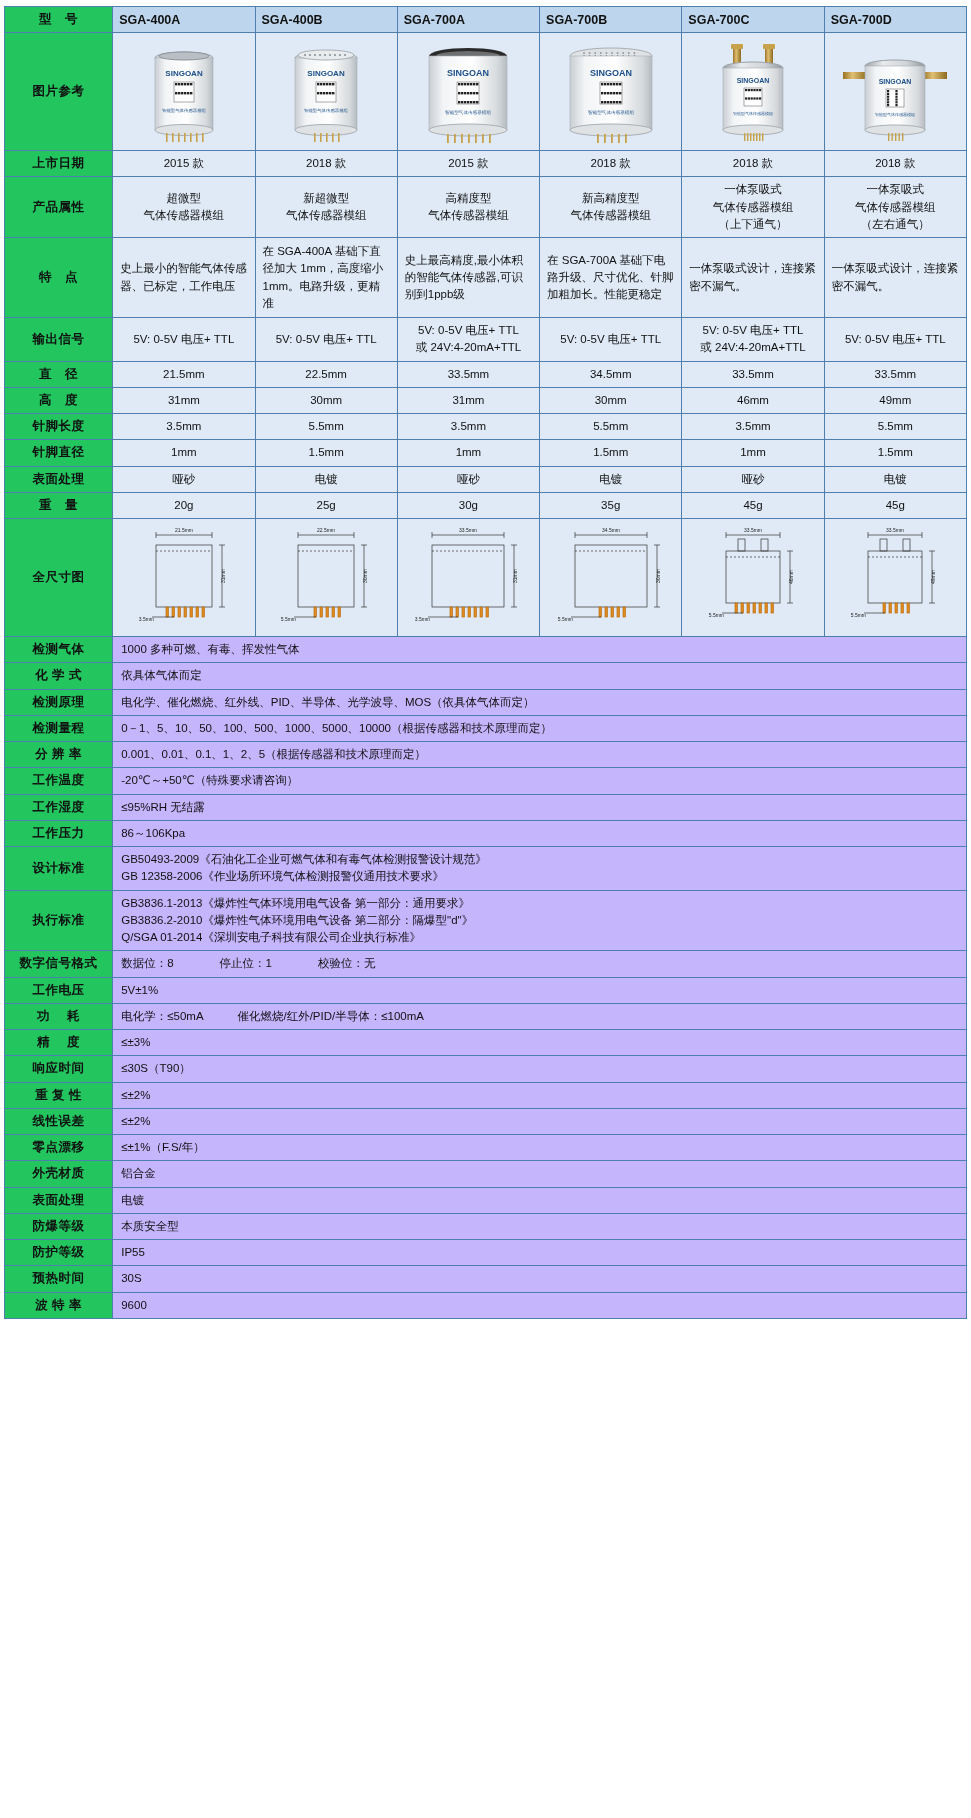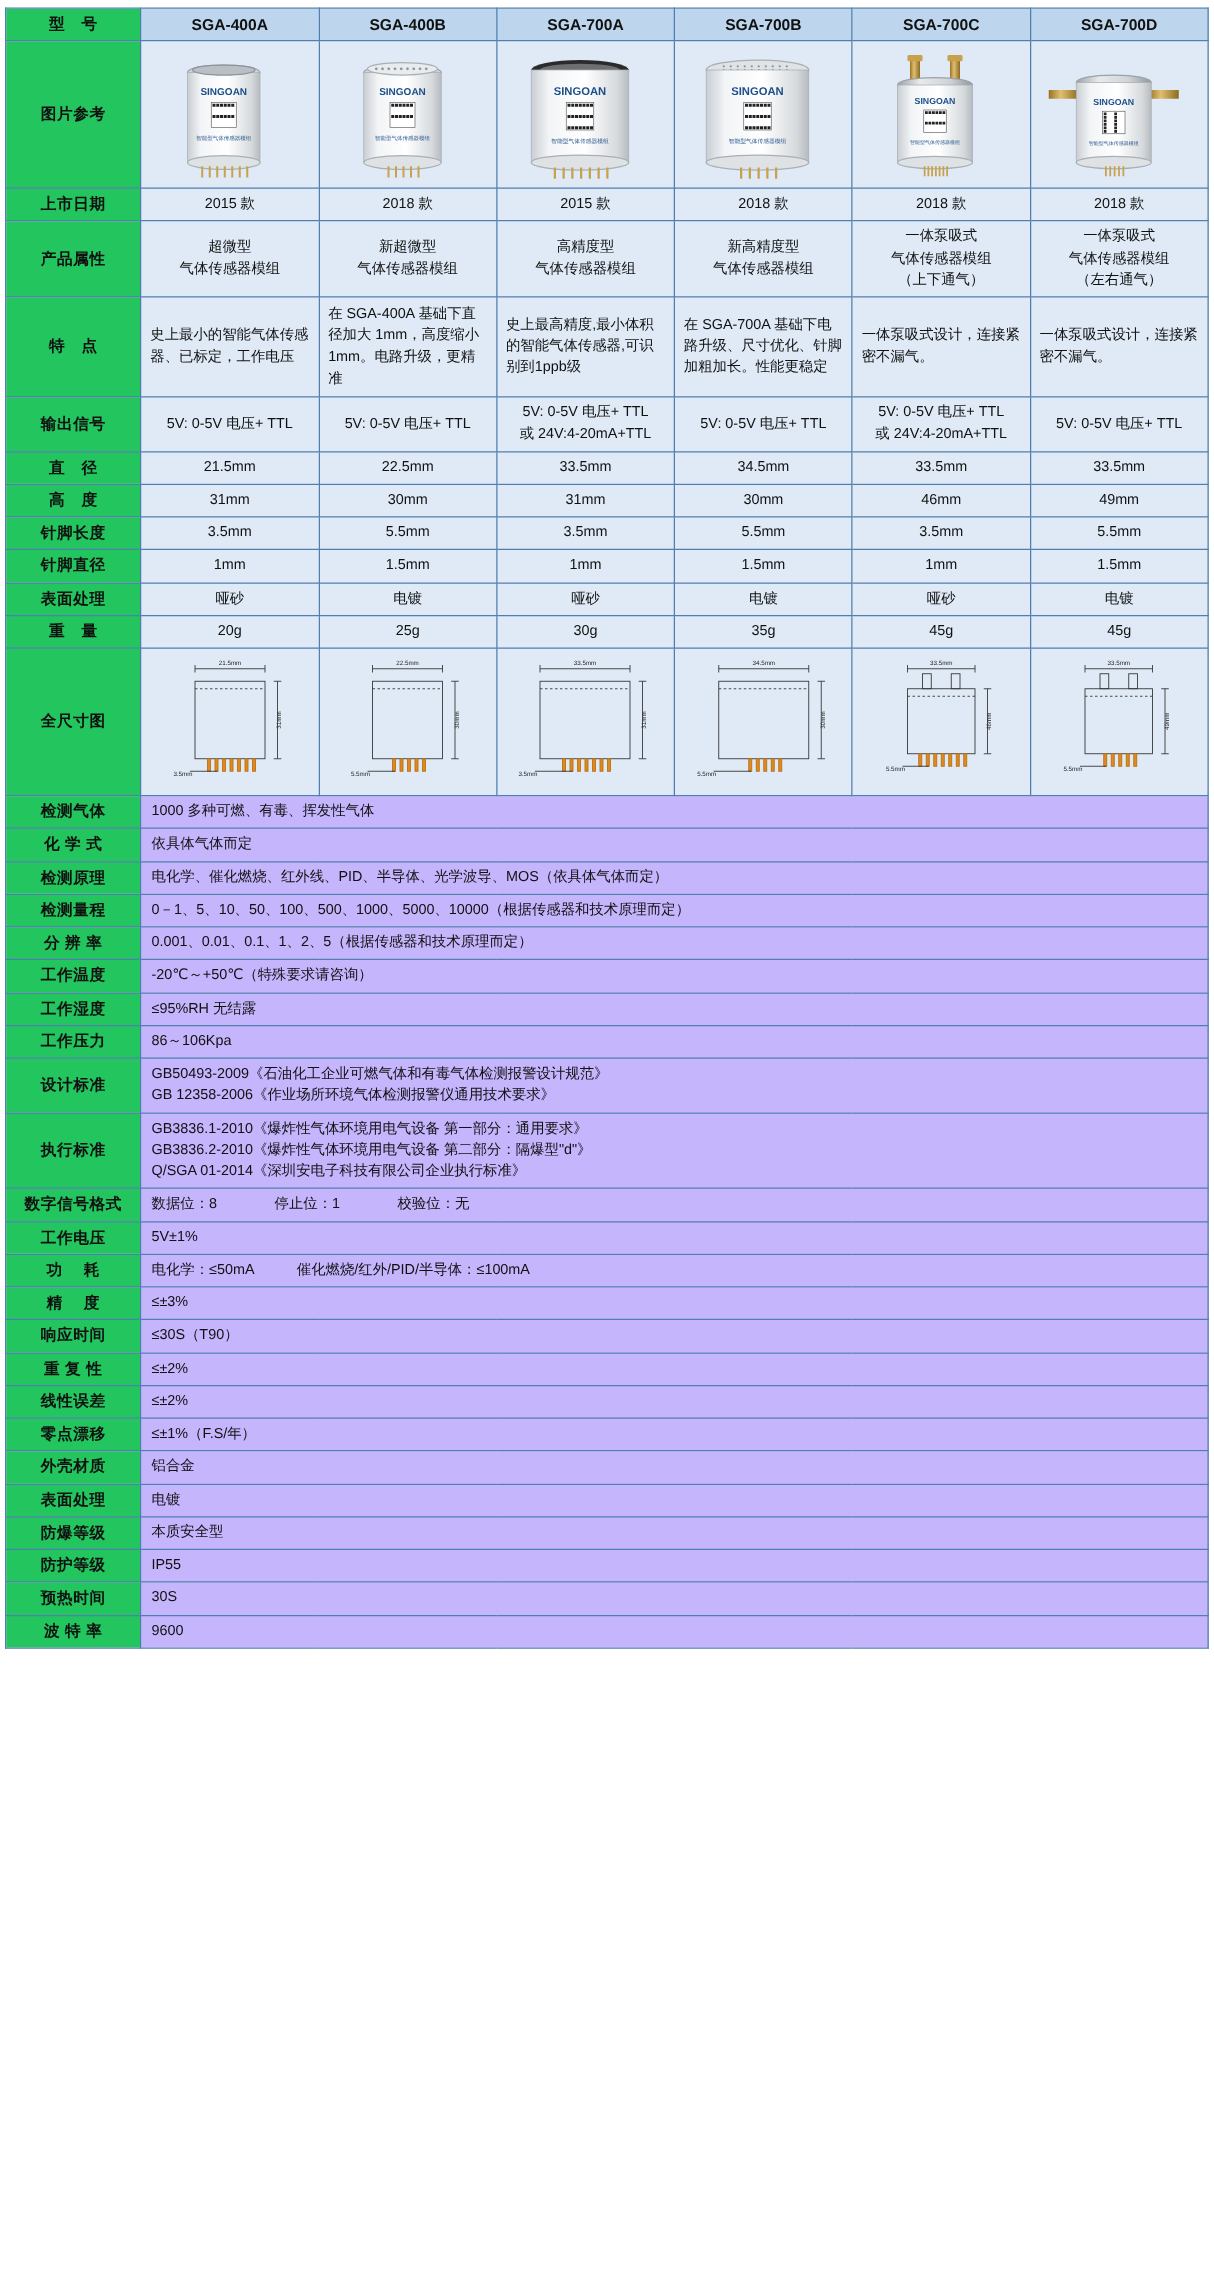--- a/index.html
+++ b/index.html
@@ -33,21 +33,20 @@
     background: #22c55e;
     text-align: center;
     font-weight: bold;
     font-size: 12.5px;
     color: #111;
     letter-spacing: 0.5px;
     width: 108px;
   }
   .colhead {
     background: #bdd6ee;
-    text-align: center;
     font-weight: bold;
     font-size: 12.5px;
   }
   .cell {
     background: #dfeaf6;
     text-align: center;
     font-size: 11.5px;
     line-height: 1.45;
   }
   .cell.white {
@@ -69,20 +68,21 @@
   .dimcell {
     background: #dfeaf6;
     height: 118px;
     padding: 2px;
   }
   .prodimg {
     width: 100%;
     height: 112px;
     display: flex;
     align-items: center;
+    justify-content: center;
   }
   .dimimg {
     width: 100%;
     height: 112px;
     display: flex;
     align-items: center;
     justify-content: center;
   }
   .multiline div { line-height: 1.5; }
 </style>
@@ -1052,21 +1052,21 @@
             <div class="multiline">
               <div>GB50493-2009《石油化工企业可燃气体和有毒气体检测报警设计规范》</div>
               <div>GB 12358-2006《作业场所环境气体检测报警仪通用技术要求》</div>
             </div>
           </td>
         </tr>
         <tr>
           <td class="rowhead">执行标准</td>
           <td class="cell white" colspan="6">
             <div class="multiline">
-              <div>GB3836.1-2010《爆炸性气体环境用电气设备 第一部分：通用要求》</div>
+              <div>GB3836.1-2013《爆炸性气体环境用电气设备 第一部分：通用要求》</div>
               <div>GB3836.2-2010《爆炸性气体环境用电气设备 第二部分：隔爆型"d"》</div>
               <div>Q/SGA 01-2014《深圳安电子科技有限公司企业执行标准》</div>
             </div>
           </td>
         </tr>
         <tr>
           <td class="rowhead">数字信号格式</td>
           <td class="cell white" colspan="6">
             <div class="multiline">
               <div>数据位：8　　　　停止位：1　　　　校验位：无</div>

